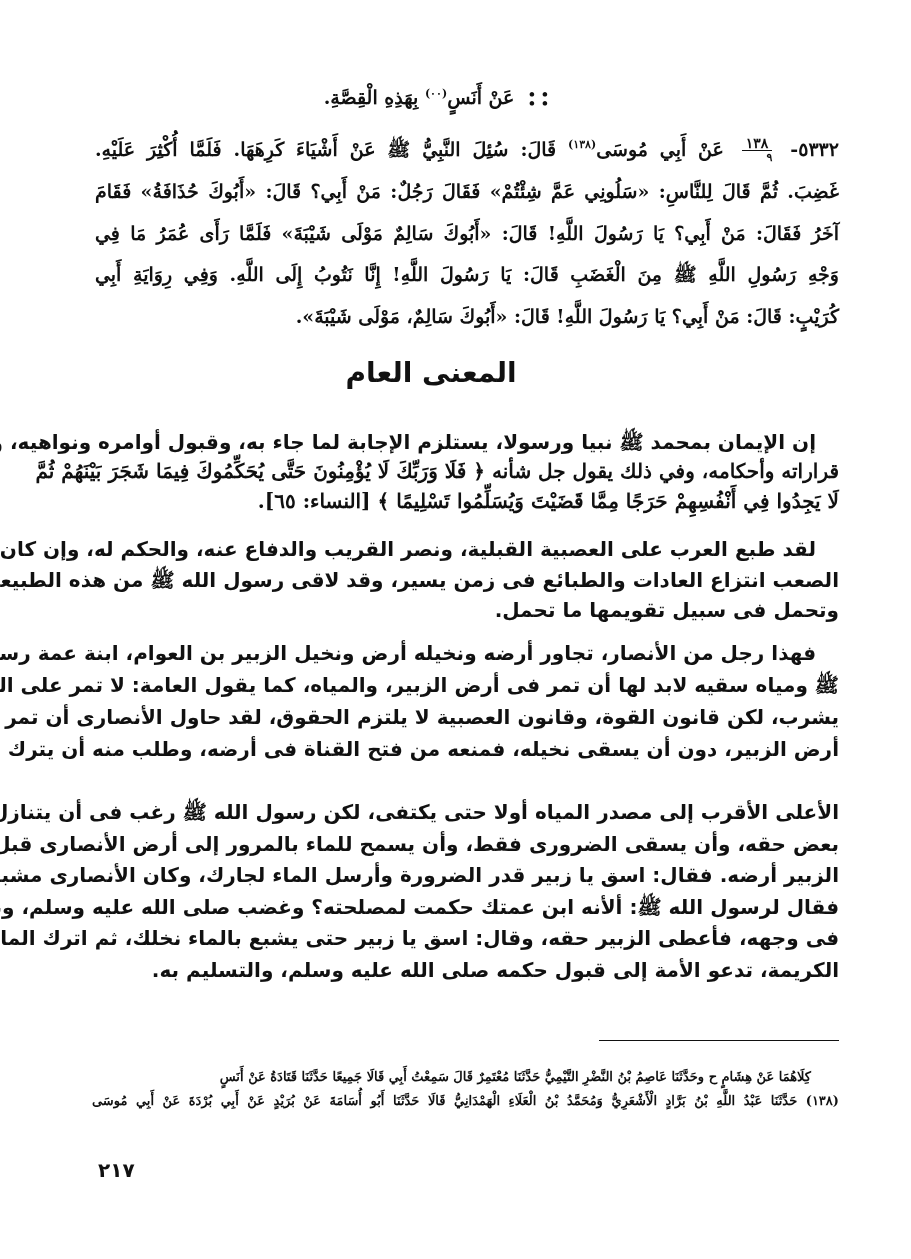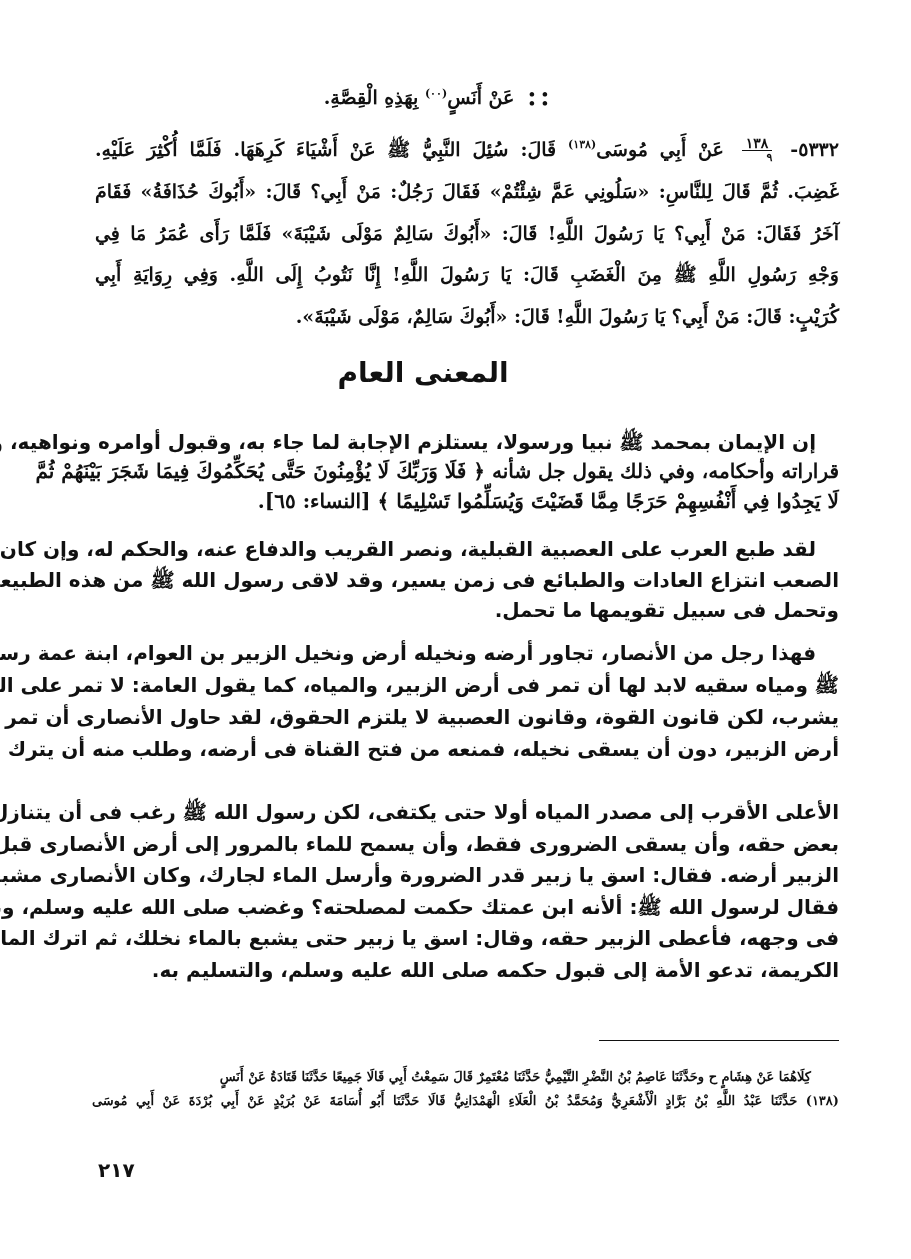--- a/index.html
+++ b/index.html
@@ -9,21 +9,21 @@
   .line { position: absolute; right: 72px; white-space: nowrap; font-weight: bold; }
   .hadith-line { font-family: "DejaVu Serif", serif; font-size: 19px; font-weight: bold; }
   .body-line { font-family: "DejaVu Sans", sans-serif; font-size: 20px; font-weight: bold; }
   .justify { left: 95px; text-align-last: justify; text-align: justify; }
   .top-line { position: absolute; right: 362px; top: 86px; font-family: "DejaVu Serif", serif; font-size: 19px; font-weight: bold; white-space: nowrap; }
   .dots { display: inline-block; width: 18px; text-align: center; font-size: 13px; line-height: 9px; vertical-align: middle; margin-left: 10px; }
   .sup { font-size: 11px; vertical-align: super; }
   .frac { display: inline-flex; flex-direction: column; vertical-align: middle; margin: 0 6px; font-size: 14px; line-height: 14px; }
   .frac .num { border-bottom: 1.5px solid #111; padding: 0 4px; }
   .frac .den { font-size: 11px; }
-  .section-title { position: absolute; left: 0; width: 846px; top: 356px; text-align: center; font-family: "DejaVu Sans", sans-serif; font-size: 28px; font-weight: bold; }
+  .section-title { position: absolute; left: 0; width: 846px; top: 356px; text-align: center; font-family: "DejaVu Sans", sans-serif; font-size: 28px; font-weight: bold; padding-left: 8px; }
   .quran { font-family: "DejaVu Serif", serif; }
   .fn-rule { position: absolute; top: 1040px; right: 72px; width: 240px; height: 0; border-top: 1.5px solid #111; }
   .fn-line { position: absolute; right: 72px; white-space: nowrap; font-family: "DejaVu Serif", serif; font-size: 13px; font-weight: bold; }
   .page-number { position: absolute; left: 98px; top: 1158px; font-family: "DejaVu Sans", sans-serif; font-size: 20px; font-weight: bold; }
 </style>
 </head>
 <body>
 
 <div class="page">
 

